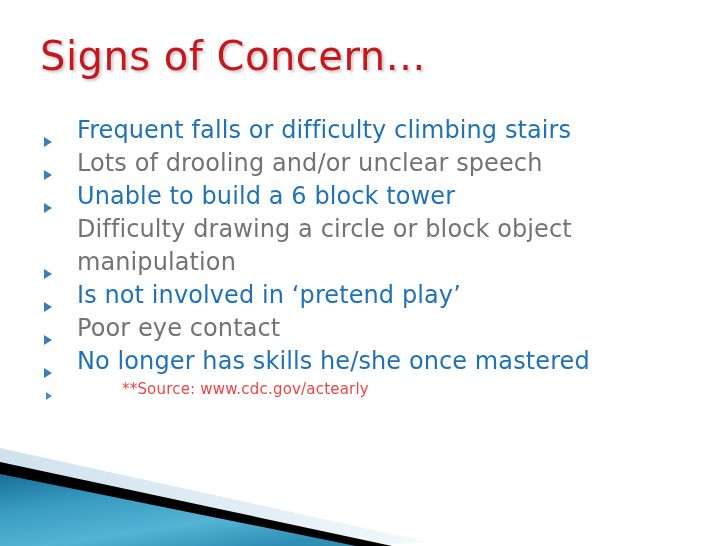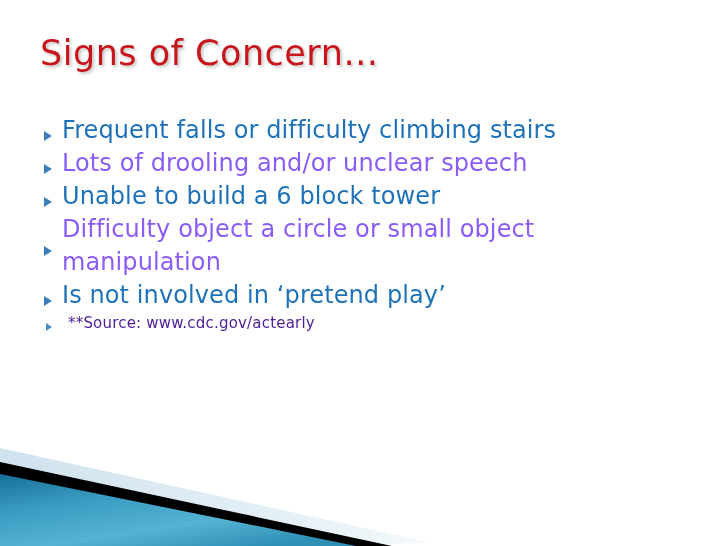--- a/index.html
+++ b/index.html
@@ -17,39 +17,40 @@
     background: #ffffff;
     overflow: hidden;
   }
 
   
   .slide-title {
     position: absolute;
     left: 40px;
     top: 33px;
     font-family: "DejaVu Sans", sans-serif;
-    font-size: 35px;
+    font-size: 40px;
     font-weight: 400;
     letter-spacing: 0.5px;
     color: #c8161d;
     text-shadow: 2px 2px 3px rgba(150, 150, 150, 0.55);
     white-space: nowrap;
   }
 
   
   .bullet-list {
     position: absolute;
     left: 40px;
     top: 114px;
     width: 650px;
   }
   .bullet-item {
     display: flex;
-    align-items: center;
+    align-items: flex-end;
     margin-bottom: 0px;
+    gap: 15px;
   }
   .bullet-marker {
     flex: 0 0 auto;
     width: 22px;
     padding-top: 10px;
     box-sizing: border-box;
   }
   .bullet-marker .tri {
     display: block;
     width: 0;
@@ -60,22 +61,22 @@
     margin-left: 4px;
   }
   .bullet-text {
     flex: 1 1 auto;
     font-family: "DejaVu Sans", sans-serif;
     font-size: 24px;
     line-height: 33px;
     letter-spacing: 0.1px;
   }
   .c-blue { color: #1f72b8; }
-  .c-red  { color: #8b5cf6; }
-  .c-black { color: #4c1d95; }
+  .c-red  { color: #737373; }
+  .c-black { color: #ef4444; margin-left: 39px; }
 
   
   .bullet-item.source .bullet-marker {
     padding-top: 7px;
   }
   .bullet-item.source .bullet-marker .tri {
     border-top-width: 4px;
     border-bottom-width: 4px;
     border-left-width: 6px;
     border-left-color: #4a8cc0;
@@ -125,33 +126,45 @@
       <span class="bullet-marker">
           <i class="tri"></i>
         </span>
       <span class="bullet-text c-blue">Unable to build a 6 block tower</span>
     </div>
 
     <div class="bullet-item">
       <span class="bullet-marker">
           <i class="tri"></i>
         </span>
-      <span class="bullet-text c-red">Difficulty object a circle or small object manipulation</span>
+      <span class="bullet-text c-red">Difficulty drawing a circle or block object manipulation</span>
     </div>
 
     <div class="bullet-item">
       <span class="bullet-marker">
           <i class="tri"></i>
         </span>
       <span class="bullet-text c-blue">Is not involved in ‘pretend play’</span>
     </div>
 
 
 
+    <div class="bullet-item">
+      <span class="bullet-marker">
+          <i class="tri"></i>
+        </span>
+      <span class="bullet-text c-red">Poor eye contact</span>
+    </div>
 
+    <div class="bullet-item">
+      <span class="bullet-marker">
+          <i class="tri"></i>
+        </span>
+      <span class="bullet-text c-blue">No longer has skills he/she once mastered</span>
+    </div>
 
     <div class="bullet-item source">
       <span class="bullet-marker">
           <i class="tri"></i>
         </span>
       <span class="bullet-text c-black">**Source:  www.cdc.gov/actearly</span>
     </div>
 
   </div>
 

